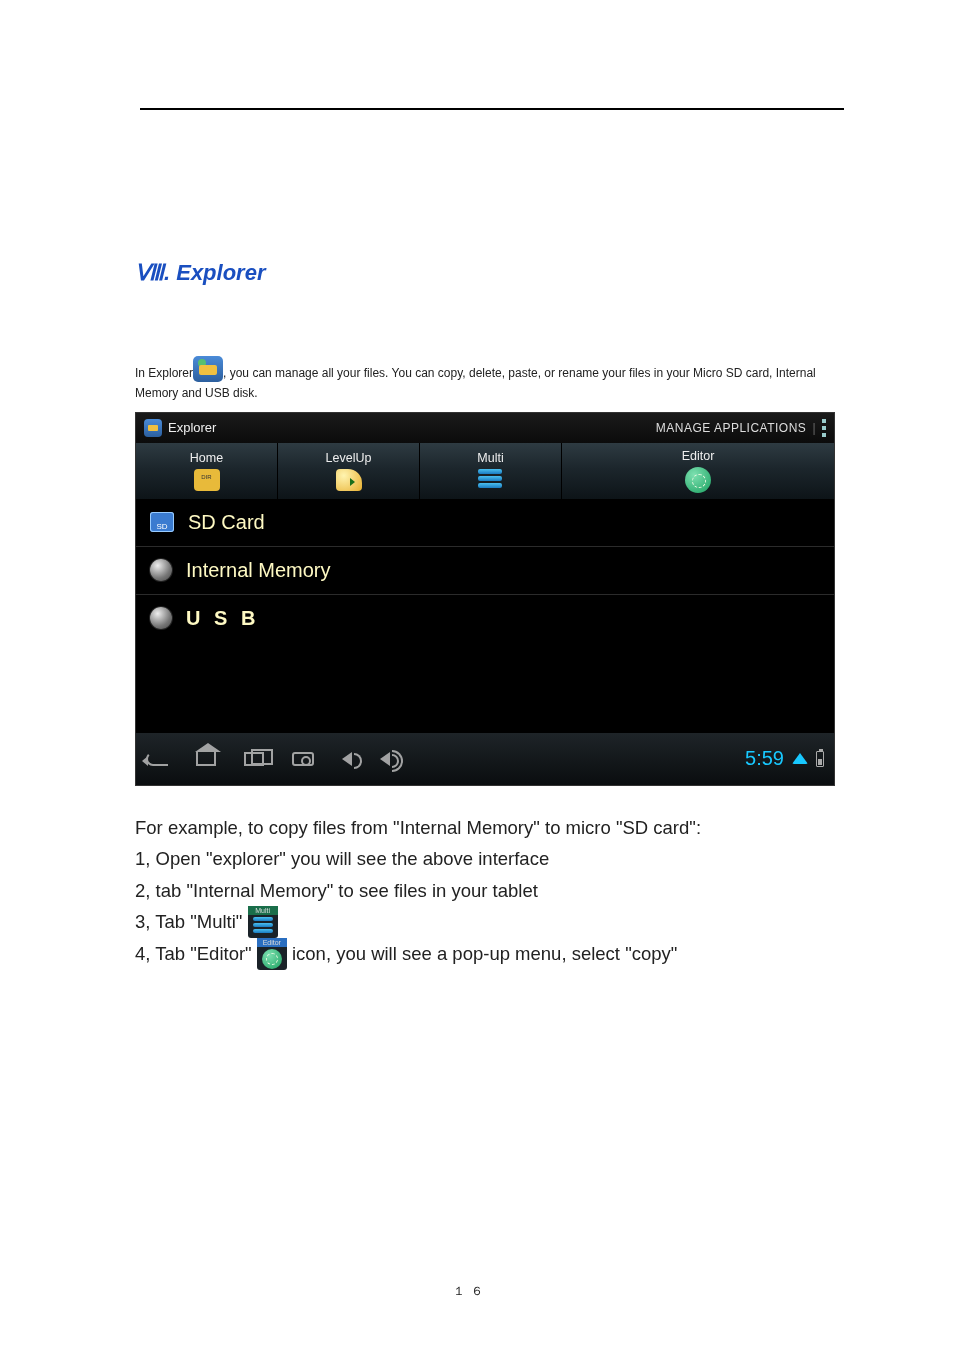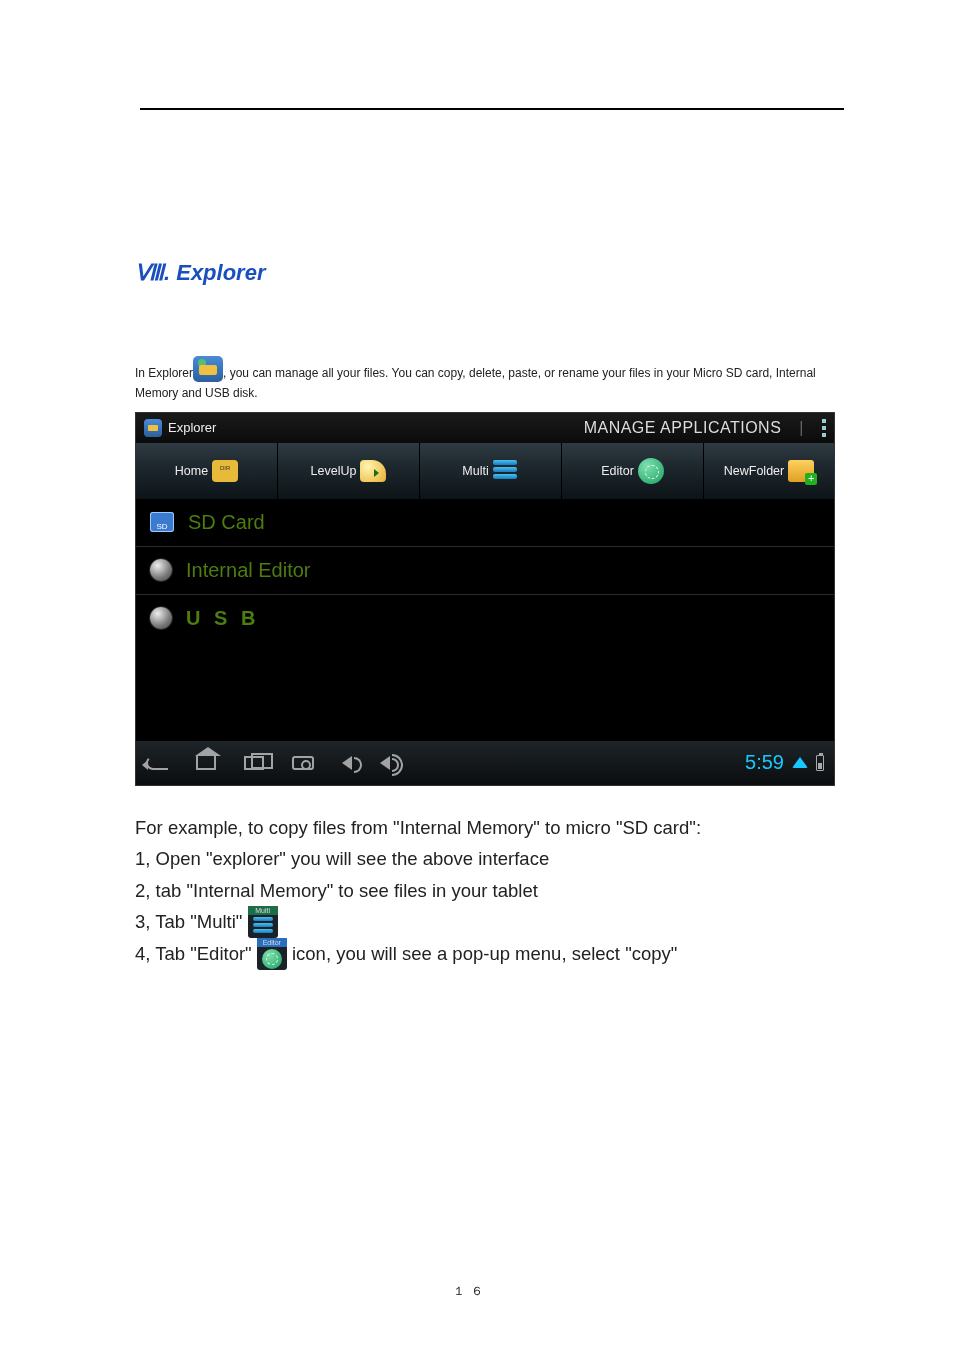--- a/index.html
+++ b/index.html
@@ -13,46 +13,46 @@
   .inline-icon { display: inline-block; width: 30px; height: 26px; background: linear-gradient(#4a8bd8,#2c5f9e); border-radius: 5px; vertical-align: -5px; position: relative; }
   .inline-icon::after { content:''; position:absolute; left:6px; top:9px; width:18px; height:10px; background:#f0c040; border-radius:2px; }
   .inline-icon::before { content:''; position:absolute; left:5px; top:3px; width:8px; height:8px; background:#56c070; border-radius:50%; }
 
   
   .shot { width: 700px; height: 374px; margin: 4px 0 26px 0; background:#000; border:1px solid #333; position:relative; overflow:hidden; font-family: Arial, sans-serif; }
   .shot-title { height: 30px; display:flex; justify-content:space-between; padding: 0 8px; color:#eee; font-size:13px; background: linear-gradient(#1a1a1a,#0b0b0b); }
   .shot-title-left { display:flex; align-items:center; gap:6px; }
   .shot-title-left .ico { width:18px; height:18px; background: linear-gradient(#4a8bd8,#2c5f9e); border-radius:4px; position:relative; }
   .shot-title-left .ico::after { content:''; position:absolute; left:4px; top:6px; width:10px; height:6px; background:#f0c040; border-radius:1px;}
-  .shot-title-right { display:flex; align-items:center; gap:18px; font-size:16px; letter-spacing:0.5px; color:#ddd; }
+  .shot-title-right { display:flex; align-items:center; gap:6px; font-size:12px; letter-spacing:0.5px; color:#ddd; }
   .more-dots { display:flex; flex-direction:column; gap:3px; }
   .more-dots span { width:4px; height:4px; background:#9cc; }
   .tabbar { display:flex; height:56px; }
-  .tab { flex:0 0 142px; border-right:1px solid #000; display:flex; align-items:center; justify-content:center; color:#eee; font-size:12.5px; gap:4px; background:linear-gradient(#2e3b42 0%, #1c262c 45%, #0d1418 100%); }
+  .tab { flex:0 0 142px; border-right:1px solid #000; display:flex; flex-direction:column; align-items:center; justify-content:center; color:#eee; font-size:12.5px; gap:4px; background:linear-gradient(#2e3b42 0%, #1c262c 45%, #0d1418 100%); }
   .tab:last-child { flex: 1 1 auto; border-right: none; }
   .tab .tabico { width:26px; height:22px; border-radius:4px; }
   .tabico.home { background:#e8ba3a; position:relative; }
   .tabico.home::after { content:'DIR'; position:absolute; left:0; right:0; top:5px; text-align:center; font-size:6px; color:#333; }
   .tabico.level { background: radial-gradient(circle at 30% 30%, #fff4b0, #e8b030); border-radius: 4px 14px 4px 4px; position:relative; }
   .tabico.level::after { content:''; position:absolute; left:14px; top:9px; width:0; height:0; border-left:5px solid #1a6e1a; border-top:4px solid transparent; border-bottom:4px solid transparent; }
   .tabico.multi { display:flex; flex-direction:column; gap:2px; background:none; }
   .tabico.multi span { width:24px; height:5px; background: linear-gradient(#4ac0f0,#1a7bc0); border-radius:2px; }
   .tabico.editor { width:26px; height:26px; border-radius:50%; background: radial-gradient(circle at 35% 30%, #7de0b0, #1aa060); position:relative; }
   .tabico.editor::after { content:''; position:absolute; left:7px; top:7px; width:12px; height:12px; border-radius:50%; border:1.5px dashed #e8f8e0; }
   .tabico.newf { background: linear-gradient(#ffd060,#e0a020); border-radius:3px; position:relative; }
   .tabico.newf::after { content:'+'; position:absolute; right:-3px; bottom:-3px; width:12px; height:12px; background:#20b020; color:#fff; font-size:11px; line-height:11px; text-align:center; border-radius:2px; }
   .filelist { background:#000; }
-  .file-row { display:flex; align-items:center; gap:14px; padding: 12px 14px; border-bottom:1px solid #2b2b2b; color:#4d7c0f; font-size:20px; }
+  .file-row { display:flex; align-items:center; gap:14px; padding: 12px 14px; border-bottom:1px solid #2b2b2b; color:#fef9c3; font-size:20px; }
   .file-row:last-child { border-bottom:none; }
   .fico { width:24px; height:20px; }
   .fico.sd { background:#3a7bd0; border-radius:3px; position:relative; box-shadow:0 0 0 1px #9cf inset; }
   .fico.sd::after { content:'SD'; position:absolute; left:0; right:0; bottom:1px; font-size:8px; text-align:center; color:#fff;}
   .fico.disk { width:22px; height:22px; border-radius:50%; background: radial-gradient(circle at 35% 30%, #eee,#777 60%,#444); box-shadow:0 0 0 1px #222; }
   .usb-text { letter-spacing:4px;font-weight:bold; }
-  .navbar { position:absolute; left:0; right:0; bottom:0; height:44px; background: linear-gradient(#1e2428,#0a0d0f); display:flex; align-items:center; padding:0 10px; gap:28px; }
+  .navbar { position:absolute; left:0; right:0; bottom:0; height:52px; background: linear-gradient(#1e2428,#0a0d0f); display:flex; align-items:center; padding:0 10px; gap:28px; }
   .nav-ico { width:22px; height:18px; opacity:0.85; }
   .nav-ico.back { width:22px; height:14px; border:2px solid #bbb; border-right:none; border-radius:10px 0 0 10px; border-top-color:transparent; position:relative; background:none; }
   .nav-ico.back::after { content:''; position:absolute; left:-6px; top:2px; width:0;height:0; border-right:6px solid #bbb; border-top:5px solid transparent; border-bottom:5px solid transparent; }
   .nav-ico.home2 { width:20px; height:14px; border:2px solid #bbb; border-top:none; position:relative; }
   .nav-ico.home2::before { content:''; position:absolute; left:-3px; top:-9px; width:0;height:0; border-left:13px solid transparent; border-right:13px solid transparent; border-bottom:9px solid #bbb; }
   .nav-ico.recent { width:20px; height:14px; border:2px solid #bbb; position:relative; }
   .nav-ico.recent::after { content:''; position:absolute; left:5px; top:-5px; width:18px; height:12px; border:2px solid #bbb;}
   .nav-ico.cam { width:22px; height:14px; border:2px solid #bbb; border-radius:3px; position:relative; }
   .nav-ico.cam::after { content:''; position:absolute; left:7px; top:2px; width:6px; height:6px; border:2px solid #bbb; border-radius:50%; }
   .nav-ico.vol { width:0; height:0; border-top:7px solid transparent; border-bottom:7px solid transparent; border-right:10px solid #bbb; position:relative; }
@@ -123,34 +123,30 @@
           <div class="tabico multi">
               <span></span>
               <span></span>
               <span></span>
             </div>
         </div>
         <div class="tab">
           <span>Editor</span>
           <div class="tabico editor"></div>
         </div>
-        <div class="tab">
-          <span>NewFolder</span>
-          <div class="tabico newf"></div>
-        </div>
       </div>
 
       <div class="filelist">
         <div class="file-row">
           <div class="fico sd"></div>
           <span>SD Card</span>
         </div>
         <div class="file-row">
           <div class="fico disk"></div>
-          <span>Internal Editor</span>
+          <span>Internal Memory</span>
         </div>
         <div class="file-row">
           <div class="fico disk"></div>
           <span class="usb-text">U S B</span>
         </div>
       </div>
 
       <div class="navbar">
         <div class="nav-ico back"></div>
         <div class="nav-ico home2"></div>

